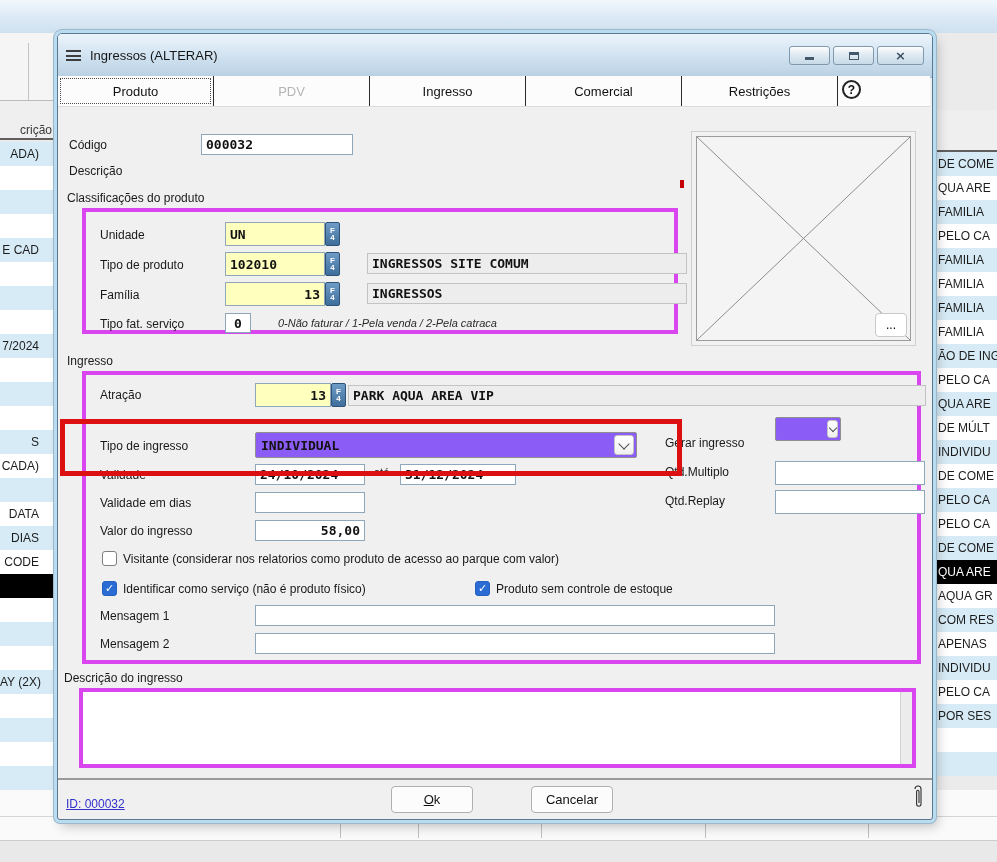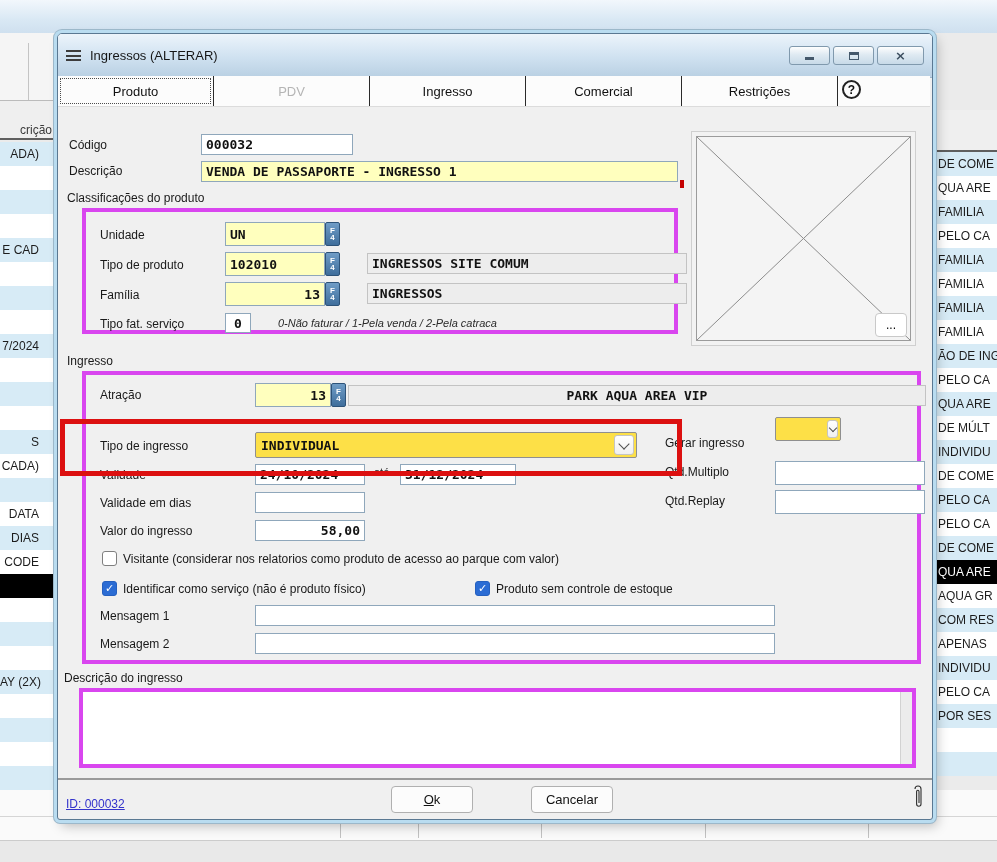--- a/index.html
+++ b/index.html
@@ -69,21 +69,21 @@
   .group{position:absolute;}
   .group-label{font-size:12px;color:#191919;margin:0 0 3px 1px;}
   .group-box{position:relative;border:4px solid #d946ef;box-sizing:border-box;background:transparent;margin-left:16px;}
 
   .f4{position:absolute;width:15px;height:24px;background:linear-gradient(180deg,#6f9cc6,#3f6e9c);
     border:1px solid #2d5379;border-radius:2px;color:#fff;display:flex;flex-direction:column;
     align-items:center;justify-content:center;box-sizing:border-box;cursor:pointer;}
   .f4 span{display:block;font:bold 8px/7px "Liberation Sans",sans-serif;}
 
   .combo{position:absolute;display:flex;align-items:center;box-sizing:border-box;border:1px solid #8f8f8f;
-    background:#fde047;border-radius:2px;cursor:pointer;gap:44px;}
+    background:#8b5cf6;border-radius:2px;cursor:pointer;gap:44px;}
   .combo-val{flex:1;font:bold 13px "DejaVu Sans Mono",monospace;color:#121212;padding-left:5px;
     overflow:hidden;white-space:nowrap;}
   .combo-dd{width:20px;height:calc(100% - 4px);margin:2px;border:1px solid #c5c5c5;border-radius:3px;
     background:linear-gradient(#ffffff,#f0f0f0);display:flex;align-items:center;justify-content:center;box-sizing:border-box;}
   .chev{width:7px;height:7px;border-right:1.5px solid #505050;border-bottom:1.5px solid #505050;
     transform:rotate(45deg);margin-top:-3px;}
 
   .cb{position:absolute;width:15px;height:15px;border:1px solid #7f7f7f;border-radius:3px;background:#fff;
     display:flex;align-items:center;justify-content:center;box-sizing:border-box;cursor:pointer;}
   .cb .tick{display:none;color:#fff;font-size:11px;line-height:1;}
@@ -226,21 +226,20 @@
           <span>Restrições</span>
         </div>
       <div class="help-btn">
           <span>?</span>
         </div>
     </div>
 
     <div class="lbl" style="left:11px;top:104px">Código</div>
     <input class="field" style="left: 143px; top: 100px; width: 152px;" value="000032">
     <div class="lbl" style="left:11px;top:130px">Descrição</div>
-    <input class="field yellow" style="left: 143px; top: 127px; width: 477px;" value="VENDA DE PASSAPORTE - INGRESSO 1">
     <div class="req-mark"></div>
 
     <div class="group" style="left:8px;top:157px;width:612px">
       <div class="group-label">Classificações do produto</div>
       <div class="group-box" style="height:126px">
         <div class="lbl" style="left:14px;top:16px">Unidade</div>
         <input class="field yellow" style="left: 139px; top: 10px; width: 100px; height: 24px;" value="UN">
         <div class="f4" style="left:239px;top:10px">
             <span>F</span>
             <span>4</span>
@@ -280,21 +279,21 @@
 
     <div class="group" style="left:8px;top:320px;width:855px">
       <div class="group-label">Ingresso</div>
       <div class="group-box" style="height:293px">
         <div class="lbl" style="left:14px;top:13px">Atração</div>
         <input class="field yellow ra" style="left: 169px; top: 8px; width: 76px; height: 24px;" value="13">
         <div class="f4" style="left:245px;top:8px">
             <span>F</span>
             <span>4</span>
           </div>
-        <input class="field ro" readonly="" style="left: 262px; top: 10px; width: 578px; text-align: center;" value="PARK AQUA AREA VIP">
+        <input class="field ro" readonly="" style="left: 262px; top: 10px; width: 578px;" value="PARK AQUA AREA VIP">
 
         <div class="lbl" style="left:14px;top:64px">Tipo de ingresso</div>
         <div class="combo" style="left:169px;top:57px;width:382px;height:26px">
           <span class="combo-val">INDIVIDUAL</span>
           <span class="combo-dd">
               <i class="chev"></i>
             </span>
         </div>
         <div class="lbl" style="left:579px;top:61px">Gerar ingresso</div>
         <div class="combo" style="left:689px;top:42px;width:66px;height:24px">

